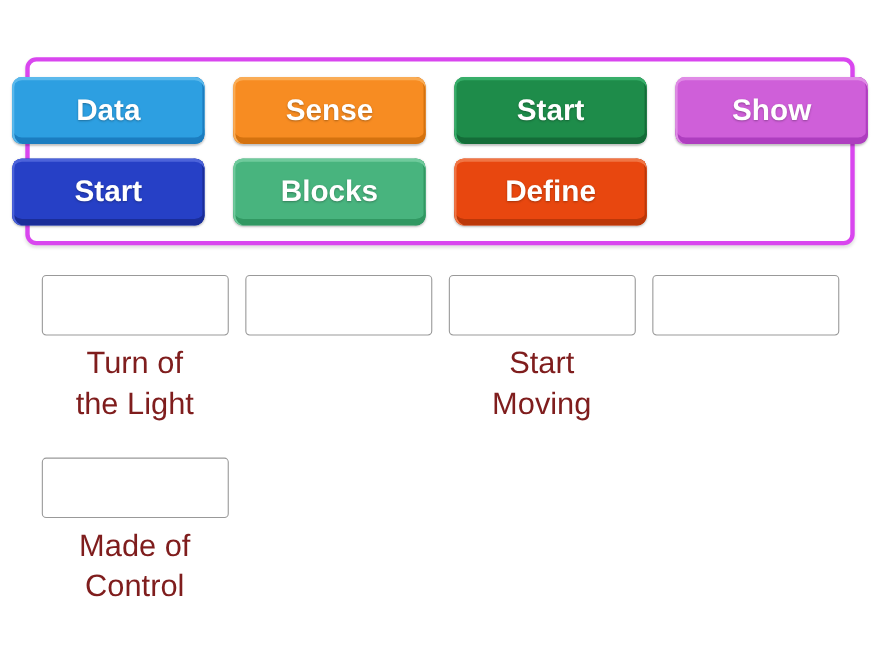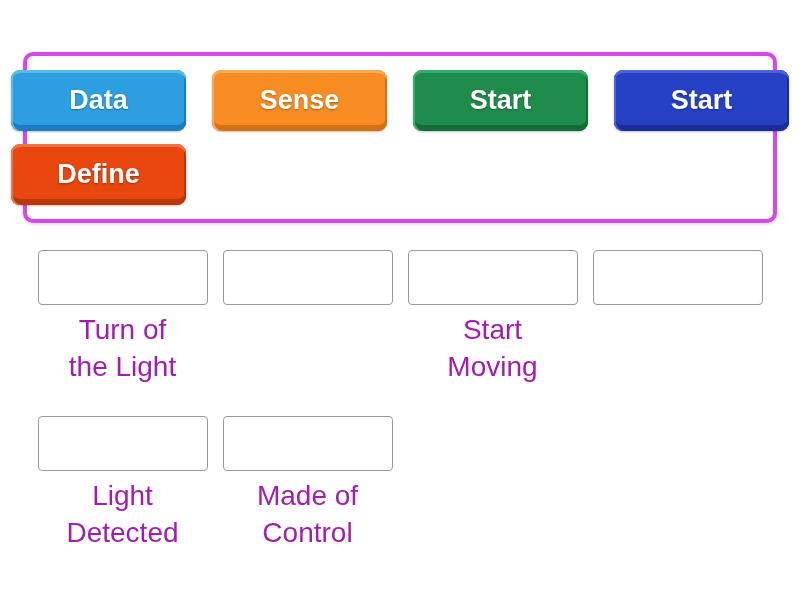--- a/index.html
+++ b/index.html
@@ -72,35 +72,37 @@
     width: 170px;
     height: 55px;
     background: #ffffff;
     border: 1.5px solid #999999;
     border-radius: 4px;
   }
   .slot-label {
     margin-top: 7px;
     font-size: 28px;
     line-height: 1.32;
-    color: #a21caf;
+    color: #7f1d1d;
     text-align: center;
     white-space: pre-line;
   }
 </style>
 </head>
 <body>
 
 <div class="page">
 
   <div class="tray">
     <div class="tile" style="--c: #2D9FE1; --cl: #5BB9EC; --cd: #1B7DC0;">Data</div>
     <div class="tile" style="--c: #F78C22; --cl: #FAAC55; --cd: #D4720F;">Sense</div>
     <div class="tile" style="--c: #1E8C4A; --cl: #37AE69; --cd: #146C38;">Start</div>
+    <div class="tile" style="--c: #CF5FD9; --cl: #E08BE6; --cd: #AE3EBF;">Show</div>
     <div class="tile" style="--c: #2640C6; --cl: #4C63DA; --cd: #1A2D99;">Start</div>
+    <div class="tile" style="--c: #48B47E; --cl: #6FCA9C; --cd: #319862;">Blocks</div>
     <div class="tile" style="--c: #E8470F; --cl: #F07544; --cd: #BC3708;">Define</div>
   </div>
 
   <div class="board">
     <div class="slot">
       <div class="dropzone"></div>
       <div class="slot-label">Turn of
 the Light</div>
     </div>
     <div class="slot">
@@ -109,23 +111,18 @@
     <div class="slot">
       <div class="dropzone"></div>
       <div class="slot-label">Start
 Moving</div>
     </div>
     <div class="slot">
       <div class="dropzone"></div>
     </div>
     <div class="slot">
       <div class="dropzone"></div>
-      <div class="slot-label">Light
-Detected</div>
-    </div>
-    <div class="slot">
-      <div class="dropzone"></div>
       <div class="slot-label">Made of
 Control</div>
     </div>
   </div>
 
 </div>
 
 </body></html>

